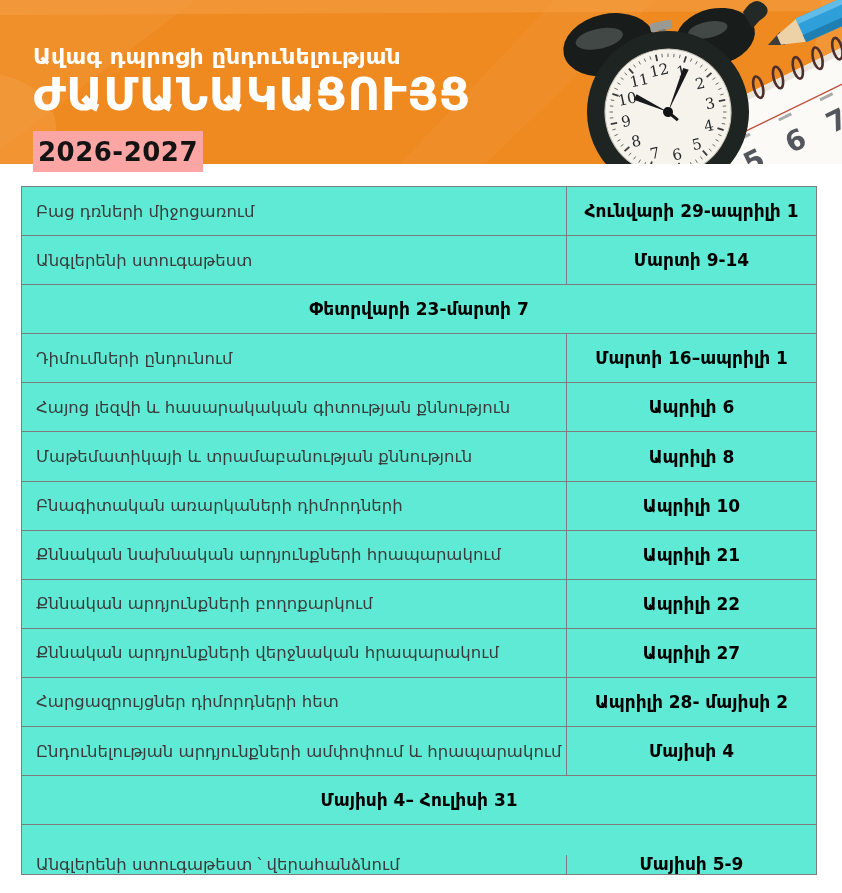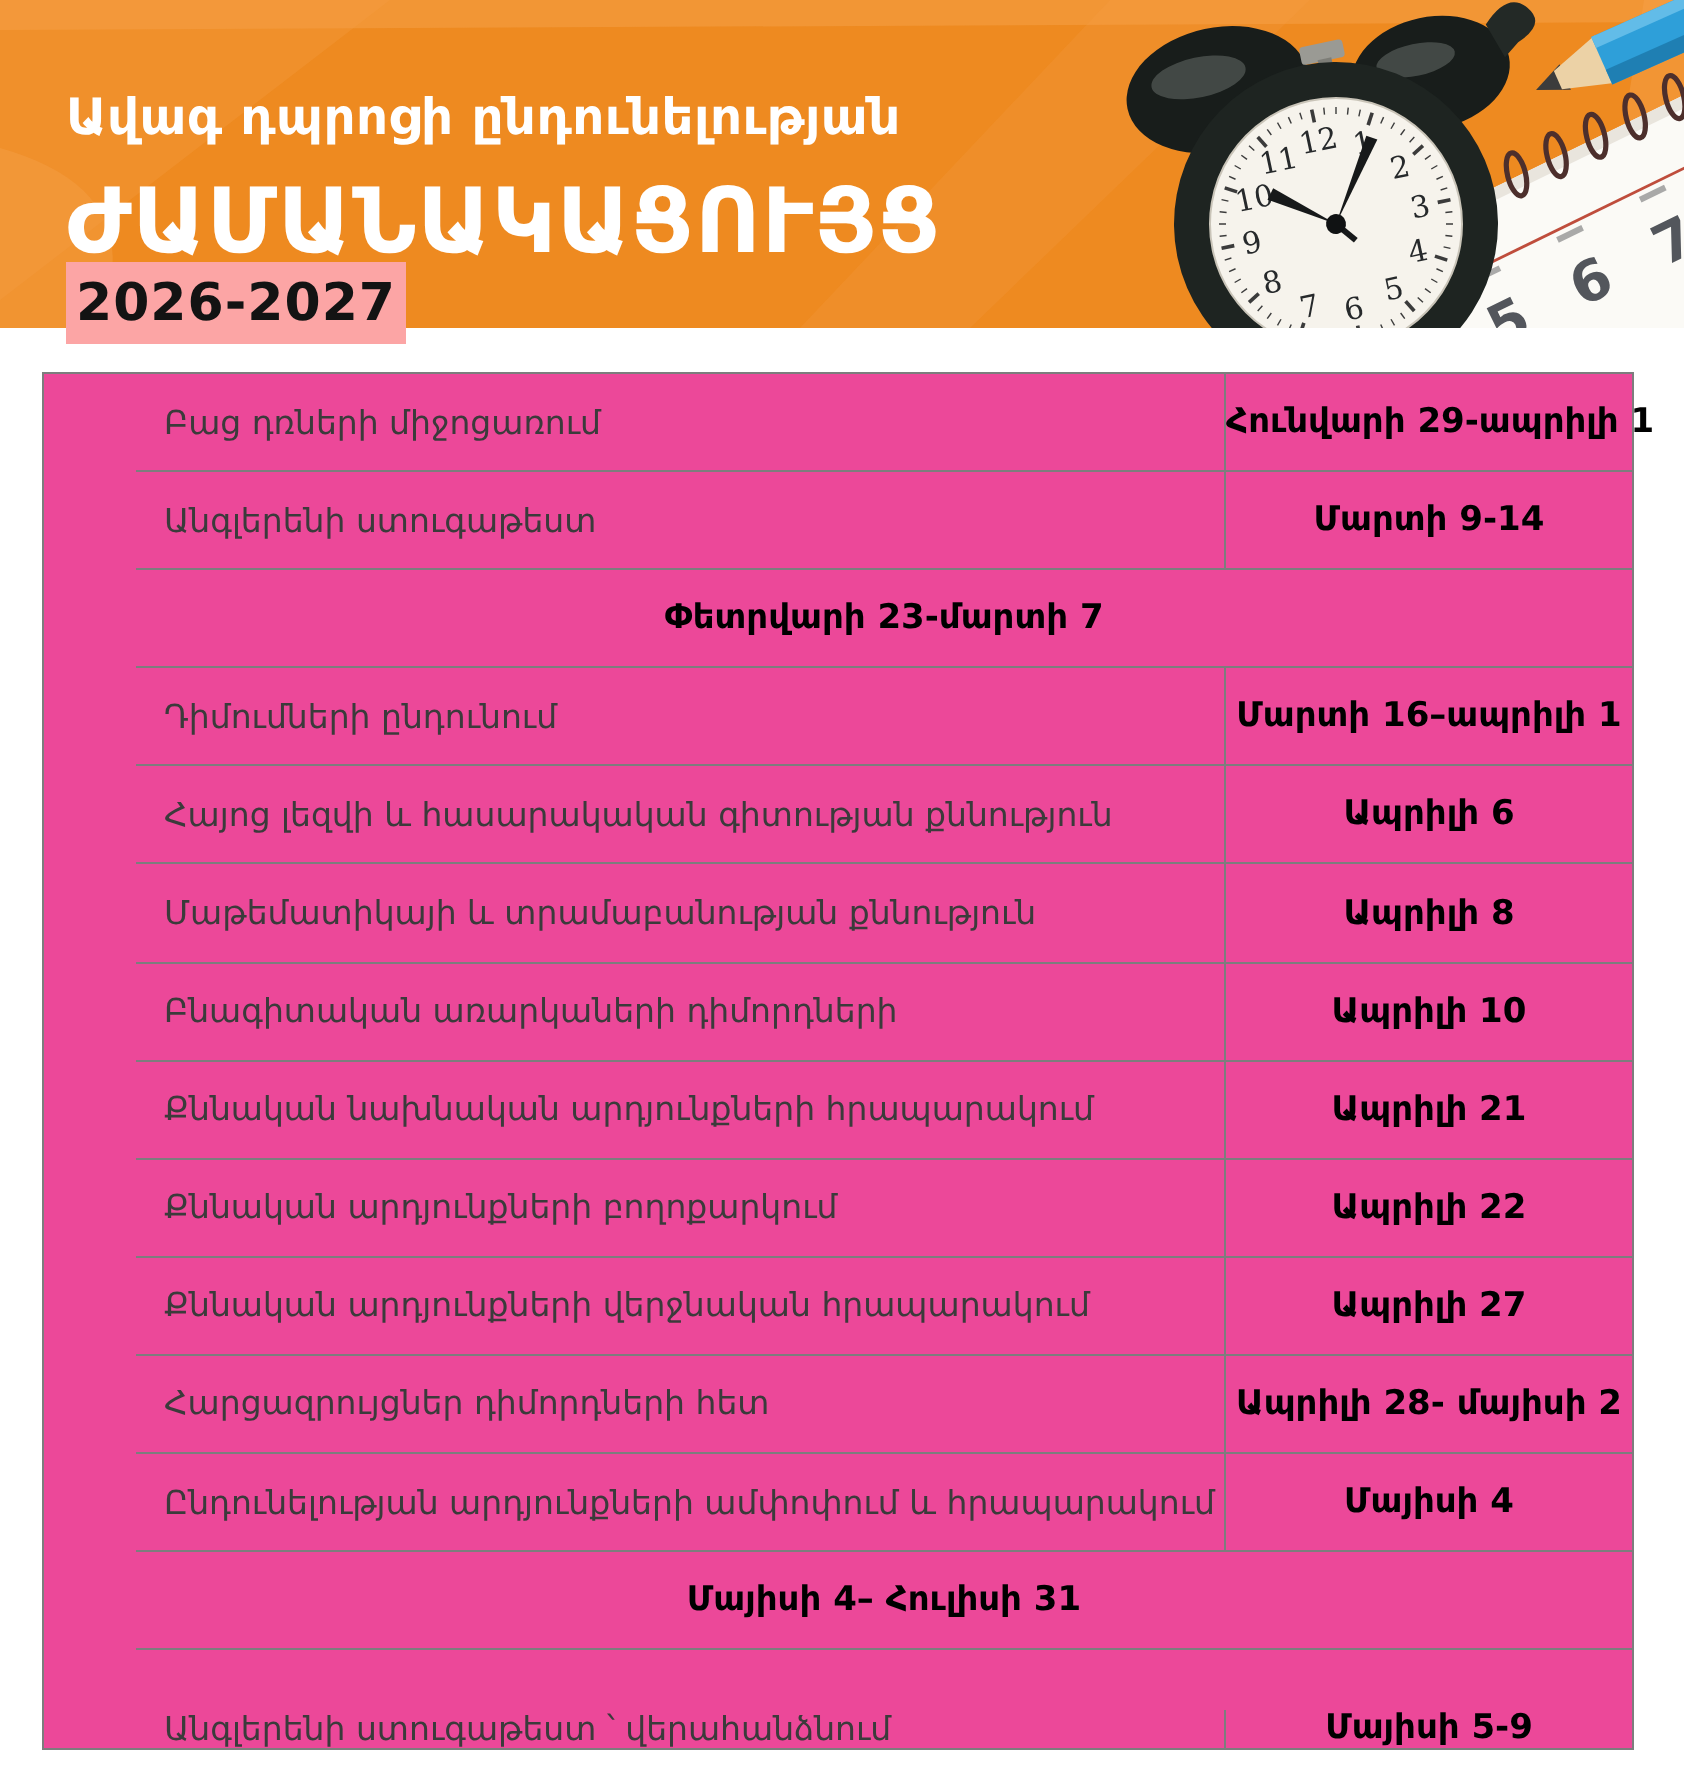--- a/index.html
+++ b/index.html
@@ -4,30 +4,30 @@
 <style>
   html,body{margin:0;padding:0;background:#ffffff;}
   body{width:842px;height:893px;overflow:hidden;
        font-family:"DejaVu Sans","Liberation Sans",sans-serif;}
   .page{position:relative;width:842px;height:893px;background:#ffffff;}
 
   
   .hero{position:relative;width:842px;height:164px;}
   .hero svg{position:absolute;left:0;top:0;display:block;}
   .hero-text{position:absolute;left:33px;top:44px;color:#ffffff;z-index:2;}
-  .subtitle{font-size:25px;font-weight:bold;letter-spacing:.2px;margin-bottom:15px;}
+  .subtitle{font-size:22px;font-weight:bold;letter-spacing:.2px;margin-bottom:3px;}
   .title{margin:0;font-size:45px;line-height:1.04;font-weight:bold;letter-spacing:.5px;}
   .year-badge{position:absolute;left:33px;top:131px;z-index:3;background:#fca5a5;
       color:#131313;font-size:26px;font-weight:600;letter-spacing:.5px;
       width:170px;height:41px;display:flex;align-items:center;justify-content:center;
       box-sizing:border-box;}
 
   
   .table{position:absolute;left:21px;top:186px;width:796px;box-sizing:border-box;
-         border:1px solid #7d7d7d;background:#ec4899;padding-left:46px;}
+         border:1px solid #7d7d7d;background:#5eead4;}
   .t-row{display:flex;box-sizing:border-box;height:49.1px;border-bottom:1px solid #7d7d7d;}
   .t-row:last-child{border-bottom:none;align-items:flex-end;}
   .t-cell{display:flex;align-items:center;box-sizing:border-box;}
   .t-cell.event{flex:0 0 545px;padding-left:14px;border-right:1px solid #7d7d7d;
       font-size:16.5px;color:#3b3b3b;white-space:nowrap;overflow:hidden;}
   .t-cell.date{flex:1;justify-content:center;font-size:17px;font-weight:bold;color:#000;
       white-space:nowrap;}
 
   .clock-num{font-family:"DejaVu Serif","Liberation Serif",serif;font-size:15px;fill:#26292b;}
   .cal-num{font-family:"DejaVu Sans",sans-serif;font-size:28px;font-weight:bold;fill:#53565c;}

